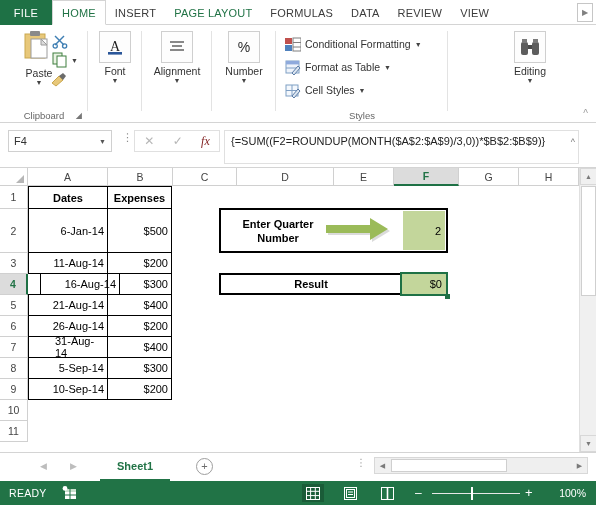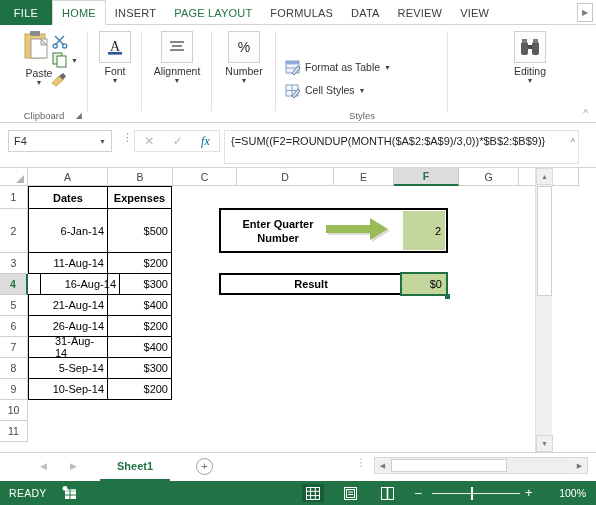--- a/index.html
+++ b/index.html
@@ -1,21 +1,21 @@
 <!DOCTYPE html>
 <html><head>
 <meta charset="utf-8">
 <style>
   * { box-sizing: border-box; margin: 0; padding: 0; }
   html, body {
     width: 596px; height: 505px;
     font-family: "Liberation Sans", sans-serif;
     background: #fff; overflow: hidden;
   }
-  #app { position: relative; width: 552px; height: 505px; background: #fff; }
+  #app { position: relative; width: 596px; height: 505px; background: #fff; }
 
   
   .tabbar {
     position: absolute; top: 0; left: 0; width: 596px; height: 25px;
     background: #fff; display: flex; align-items: stretch;
     border-bottom: 1px solid #d4d4d4;
   }
   .tab-file {
     background: #1e7145; color: #fff; font-size: 11px; letter-spacing: .3px;
     display: flex; align-items: center; justify-content: center;
@@ -100,21 +100,21 @@
   .fb-dots {
     position: absolute; left: 122px; top: 11px; font-size: 11px;
     color: #8d8d8d; letter-spacing: 0; line-height: 5px;
   }
   .fbtns {
     position: absolute; left: 134px; top: 6px; width: 86px; height: 22px;
     border: 1px solid #e0e0e0; display: flex;
     align-items: center; justify-content: space-around;
     color: #b6b6b6; font-size: 12px;
   }
-  .fbtns .fx { color: #0369a1; font-style: italic; font-family: "Liberation Serif", serif; font-size: 12px; }
+  .fbtns .fx { color: #7f1d1d; font-style: italic; font-family: "Liberation Serif", serif; font-size: 12px; }
   .finput {
     position: absolute; left: 224px; top: 6px; width: 355px; height: 34px;
     border: 1px solid #e0e0e0; background: #fff;
     font-size: 11px; color: #222; padding: 3px 16px 0 6px;
     line-height: 14px; overflow: hidden; word-break: break-all;
   }
   .fexpand {
     position: absolute; right: 3px; top: 4px; font-size: 9px; color: #777;
   }
 
@@ -325,20 +325,33 @@
             <text x="11" y="16" font-size="14" text-anchor="middle" fill="#2b2b2b" font-family="Liberation Sans, sans-serif">%</text>
           </svg>
         </div>
         <div class="lbl">Number</div>
         <div class="caret">▼</div>
       </div>
       <div class="grp-sep" style="right:0;"></div>
     </div>
 
     <div class="grp" style="left:276px; width:172px;">
+      <div class="strow" style="left:9px; top:9px;">
+        <span class="sic">
+          <svg width="16" height="15" viewBox="0 0 16 15">
+            <rect x="0" y="1" width="7" height="6" fill="#c0504d"></rect>
+            <rect x="0" y="8" width="7" height="6" fill="#4f81bd"></rect>
+            <rect x="8" y="1" width="8" height="13" fill="#fff" stroke="#7f7f7f"></rect>
+            <line x1="8" y1="5.5" x2="16" y2="5.5" stroke="#7f7f7f"></line>
+            <line x1="8" y1="10" x2="16" y2="10" stroke="#7f7f7f"></line>
+          </svg>
+        </span>
+        <span>Conditional Formatting</span>
+        <span style="margin-left:4px; font-size:7px; color:#444;">▼</span>
+      </div>
       <div class="strow" style="left:9px; top:32px;">
         <span class="sic">
           <svg width="16" height="15" viewBox="0 0 16 15">
             <rect x="1" y="1" width="13" height="12" fill="#eef3fa" stroke="#7f9fc4"></rect>
             <rect x="1" y="1" width="13" height="3.4" fill="#8faadc"></rect>
             <line x1="1" y1="8" x2="14" y2="8" stroke="#7f9fc4"></line>
             <path d="M7 13 L13 6 L15 8 L9 15 Z" fill="#dce6f1" stroke="#5b7ba6"></path>
           </svg>
         </span>
         <span>Format as Table</span>

